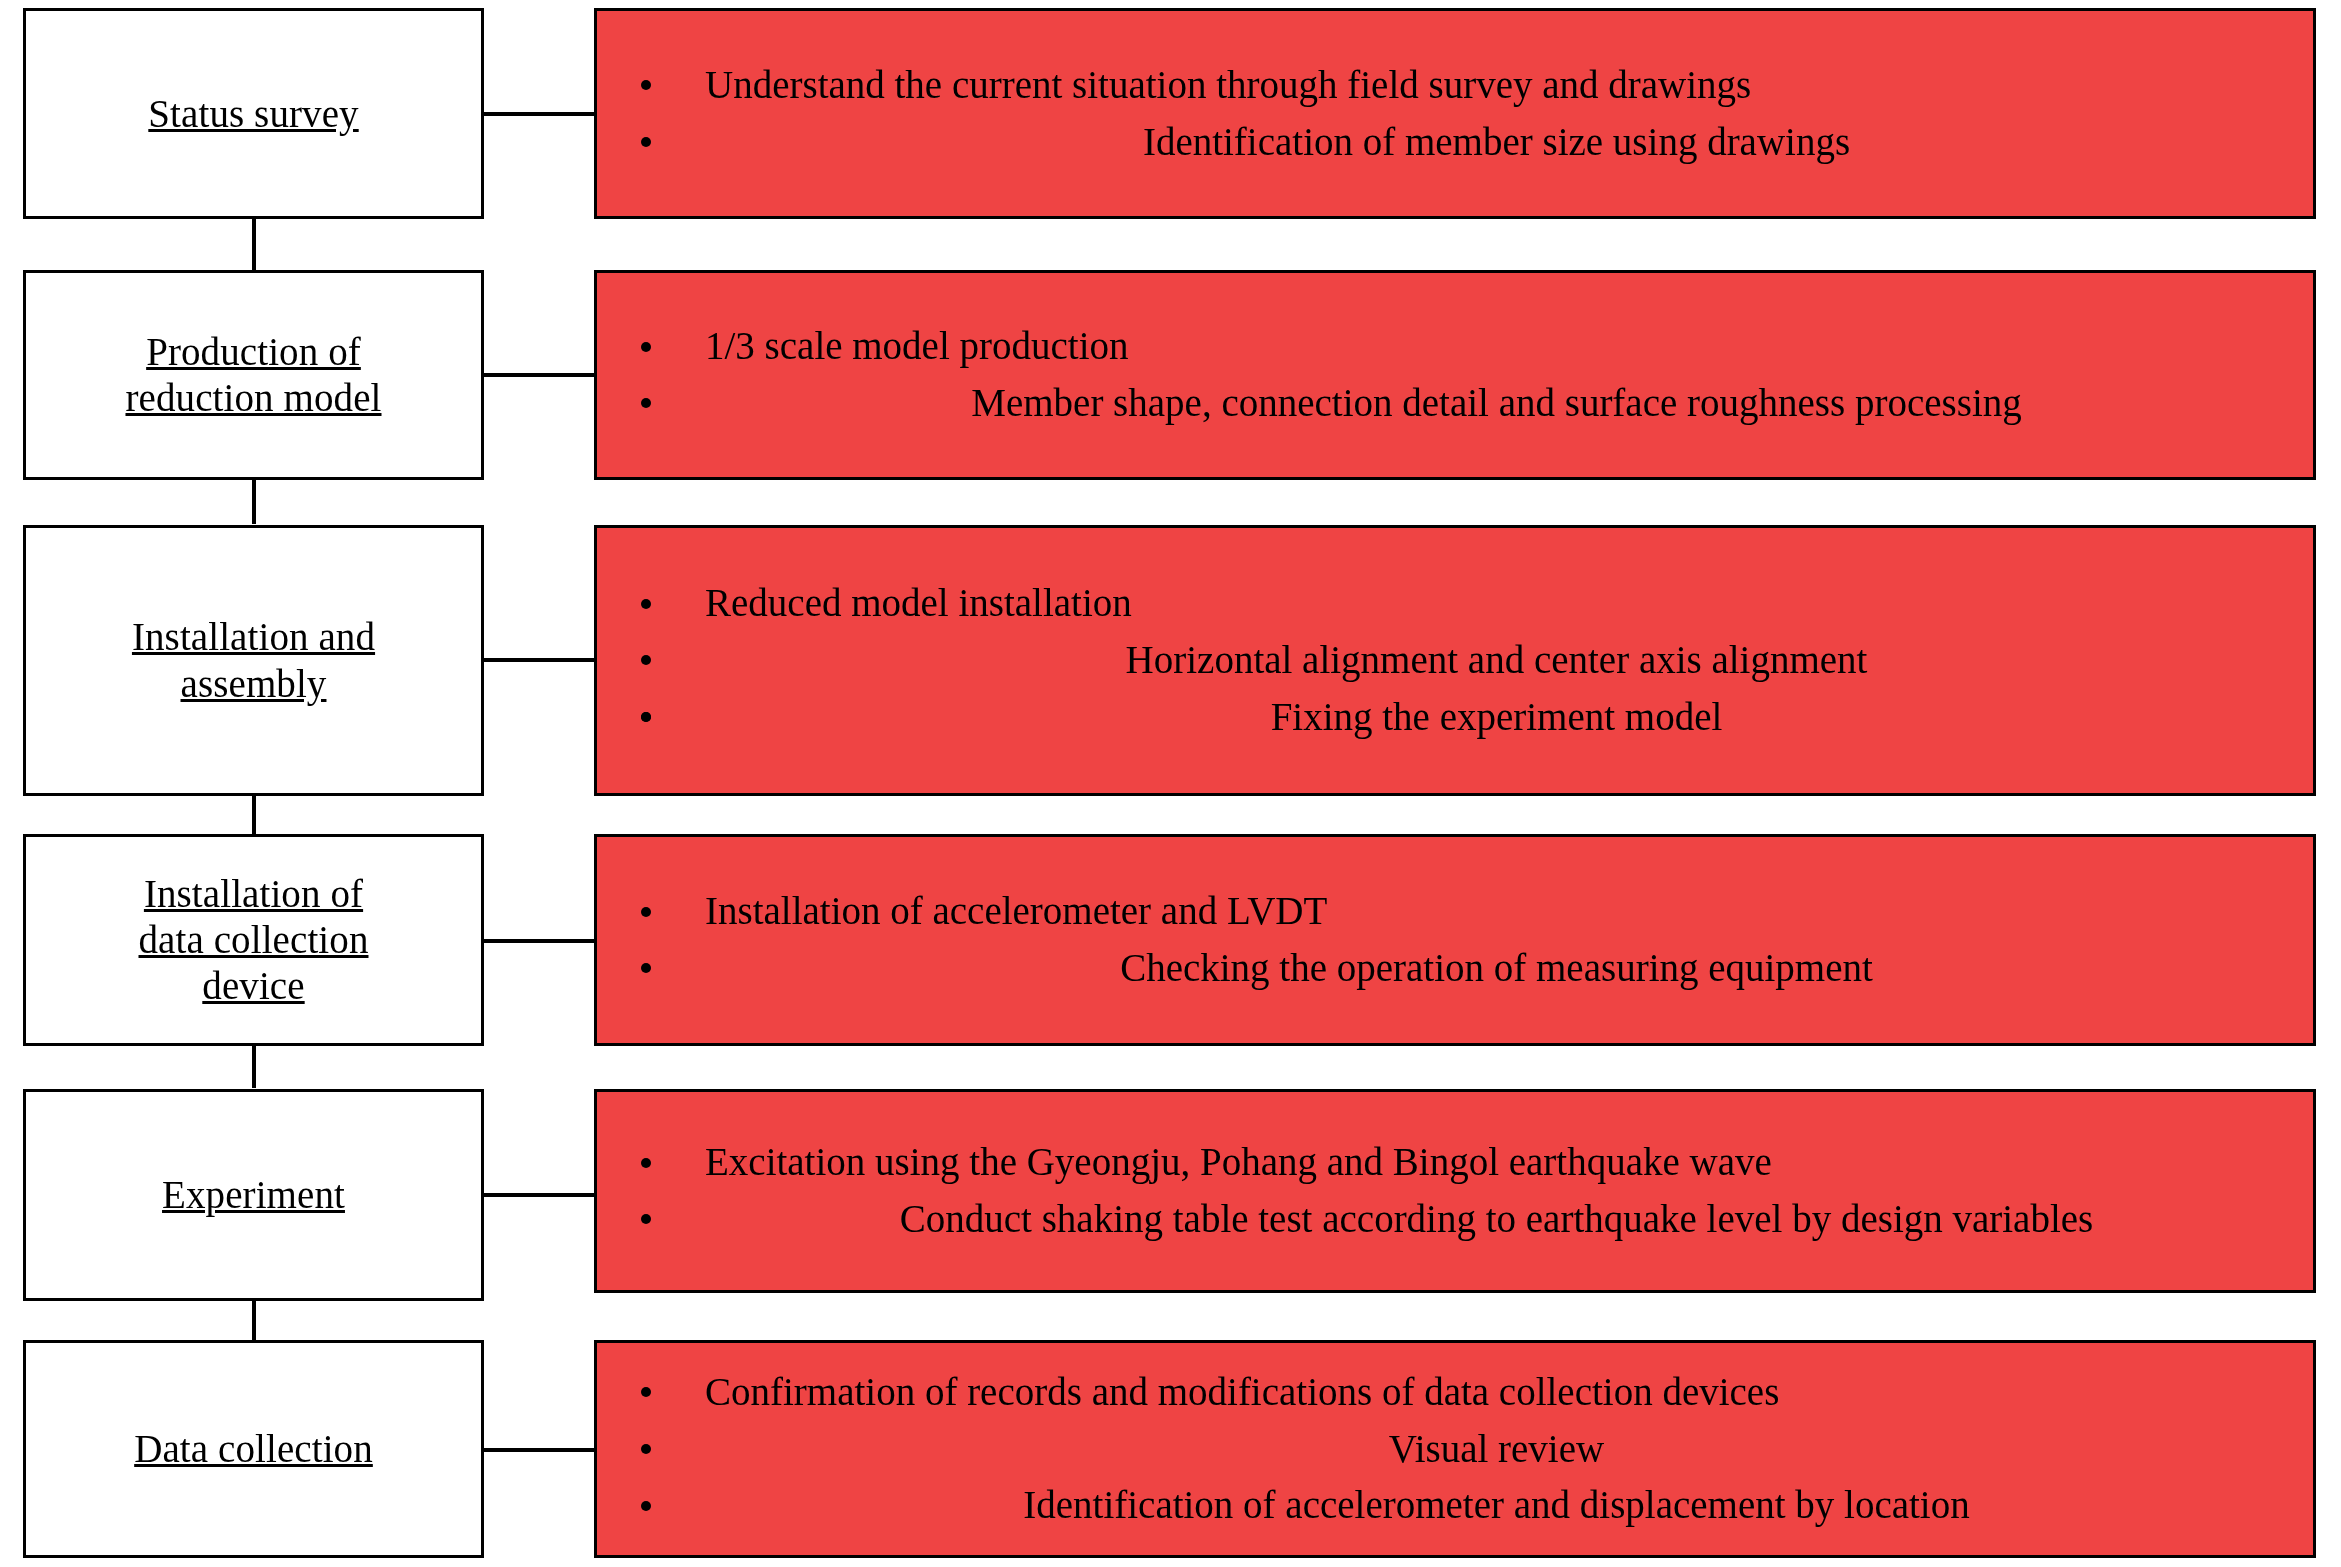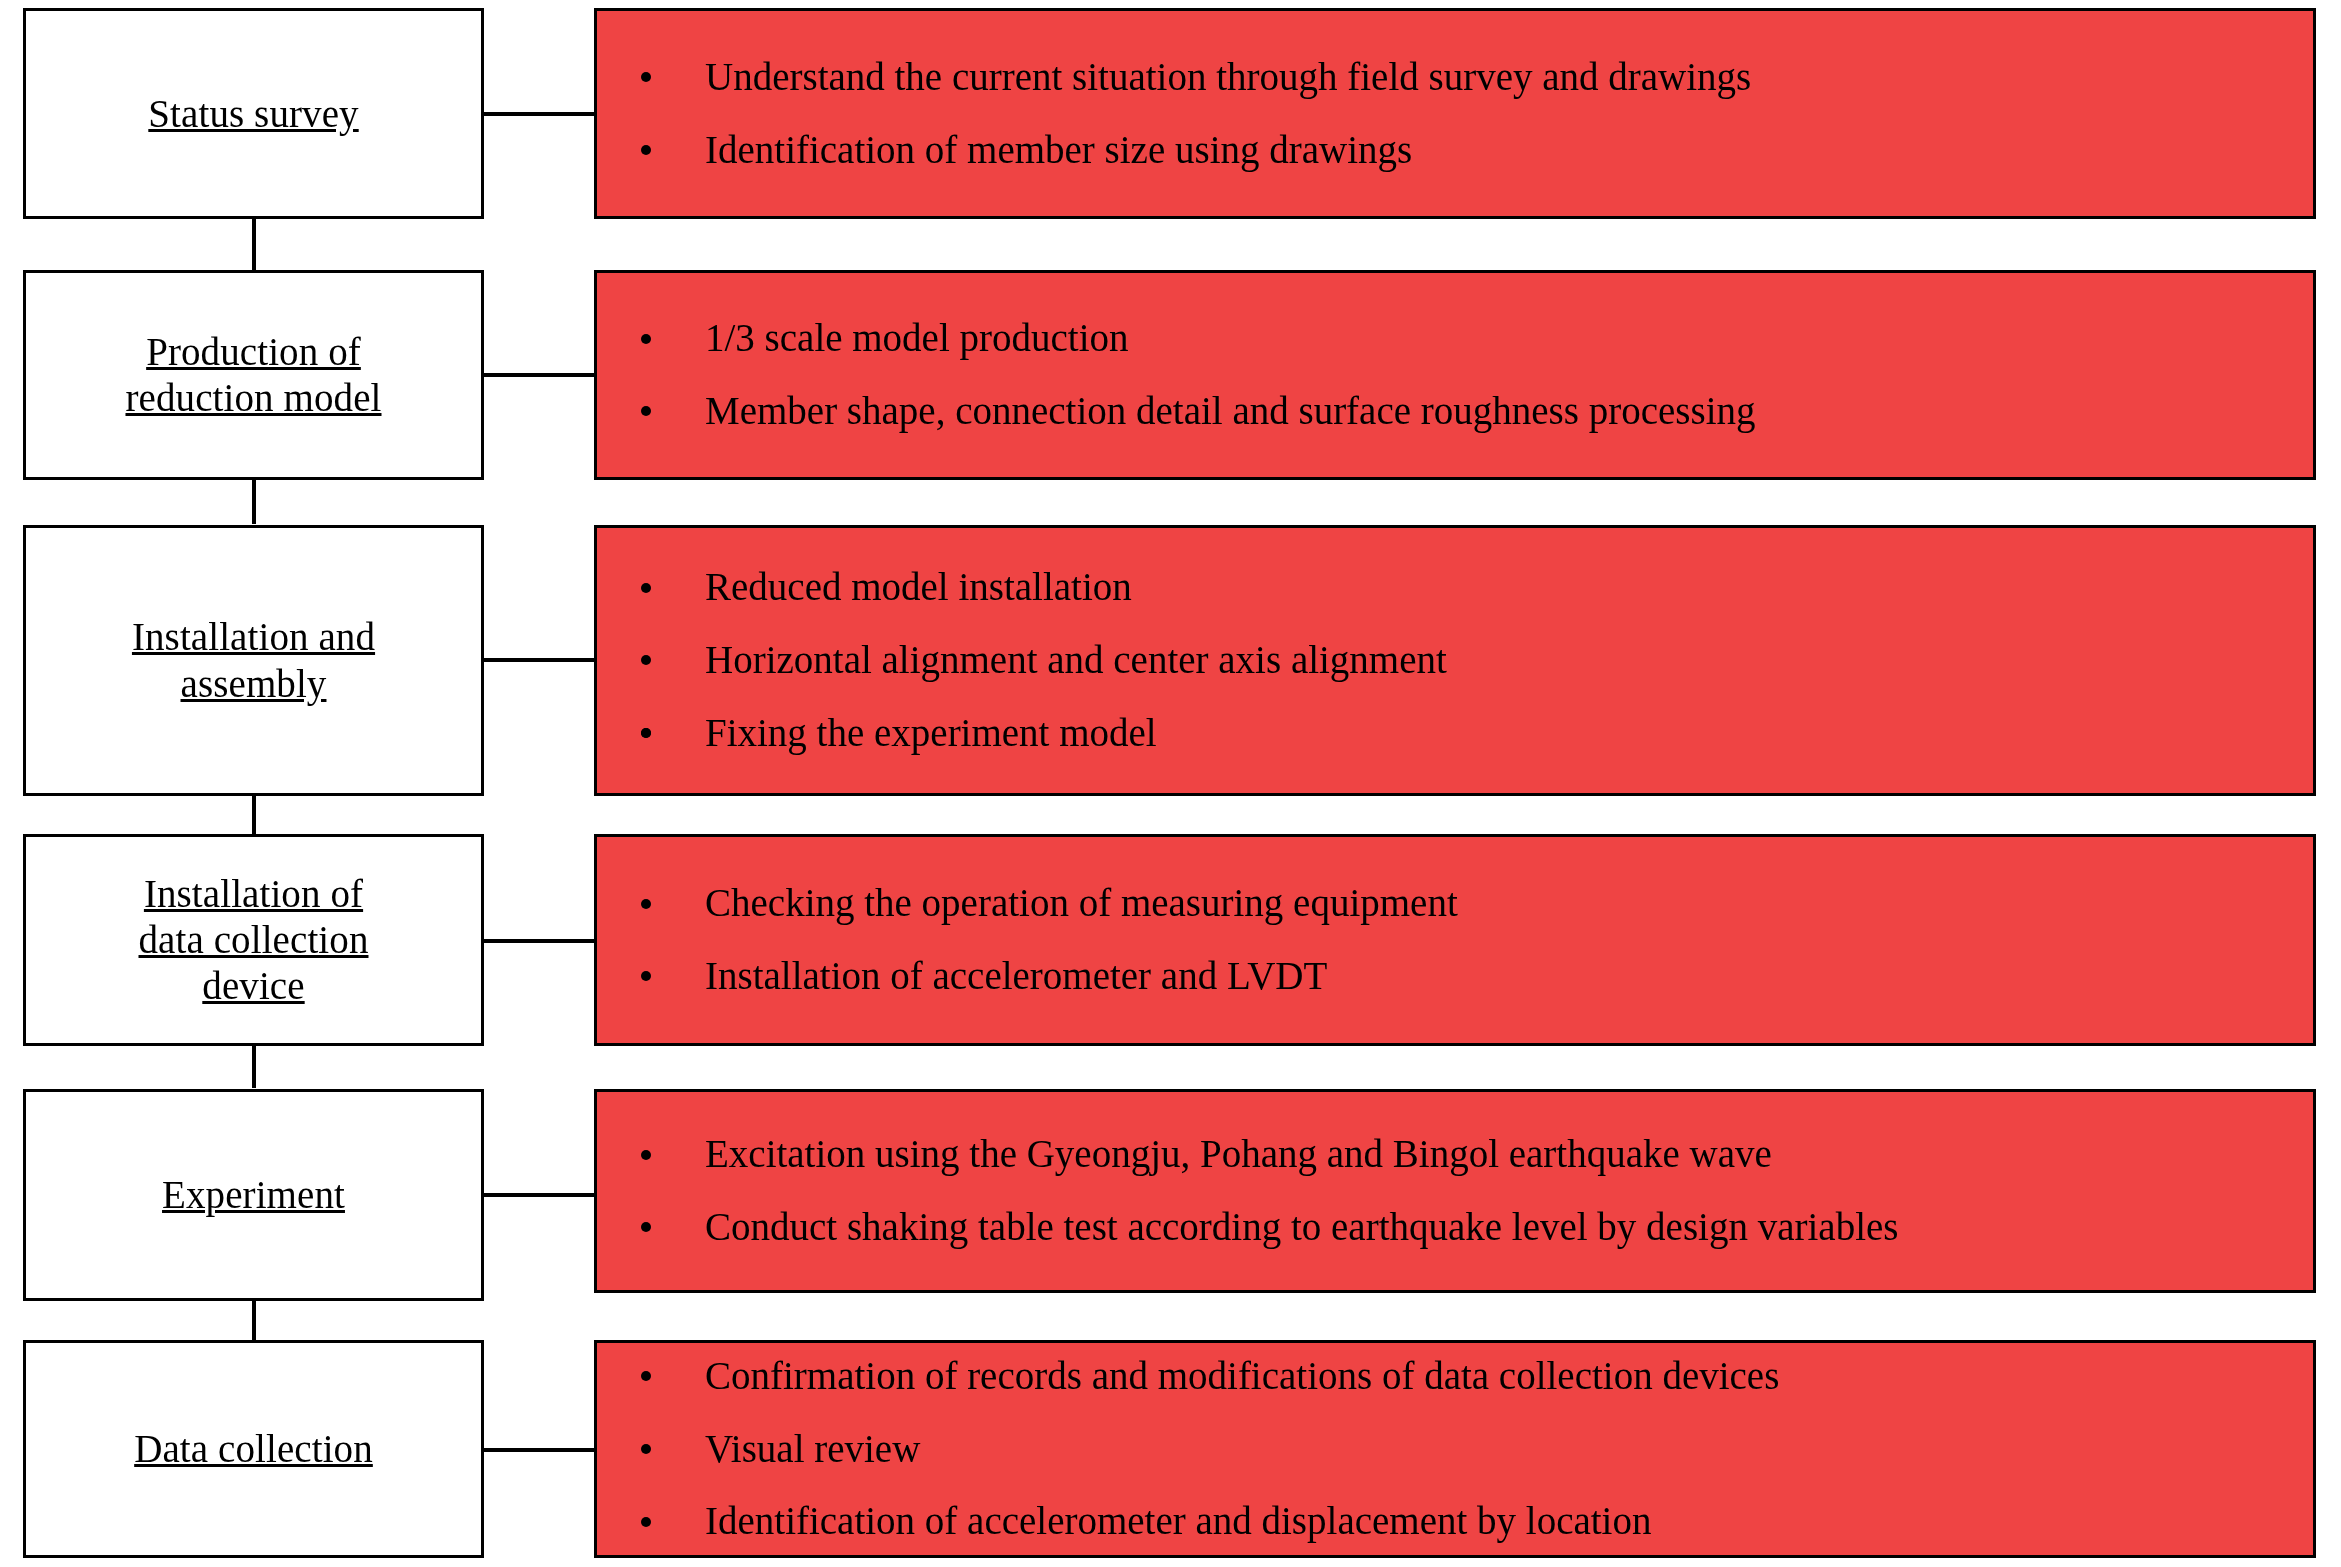--- a/index.html
+++ b/index.html
@@ -67,21 +67,22 @@
     width: 100%;
   }
   .bullet {
     position: relative;
     font-size: 39px;
     line-height: 1.30;
     padding-left: 75px;
     margin: 0;
   }
   .bullet + .bullet {
-    margin-top: 22px;
+    margin-top: 6px;
+    text-align: center;
   }
   .bullet .dot {
     position: absolute;
     left: 11.4px;
     top: 0.52em;
     width: 10px;
     height: 10px;
     background: #000000;
     border-radius: 50%;
   }
@@ -182,25 +183,25 @@
     <div class="stage" style="top:834px; height:212px;">
       <div class="stage-label">Installation of
 data collection
 device</div>
     </div>
     <div class="h-connector" style="top:939px;"></div>
     <div class="detail" style="top:834px; height:212px;">
       <ul class="bullets">
         <li class="bullet">
           <span class="dot"></span>
+          <span>Installation of accelerometer and LVDT</span>
+        </li>
+        <li class="bullet">
+          <span class="dot"></span>
           <span>Checking the operation of measuring equipment</span>
-        </li>
-        <li class="bullet">
-          <span class="dot"></span>
-          <span>Installation of accelerometer and LVDT</span>
         </li>
       </ul>
     </div>
   </div>
 
   <div class="v-connector" style="top:1046px; height:42px;"></div>
 
   <div class="row">
     <div class="stage" style="top:1089px; height:212px;">
       <div class="stage-label">Experiment</div>

